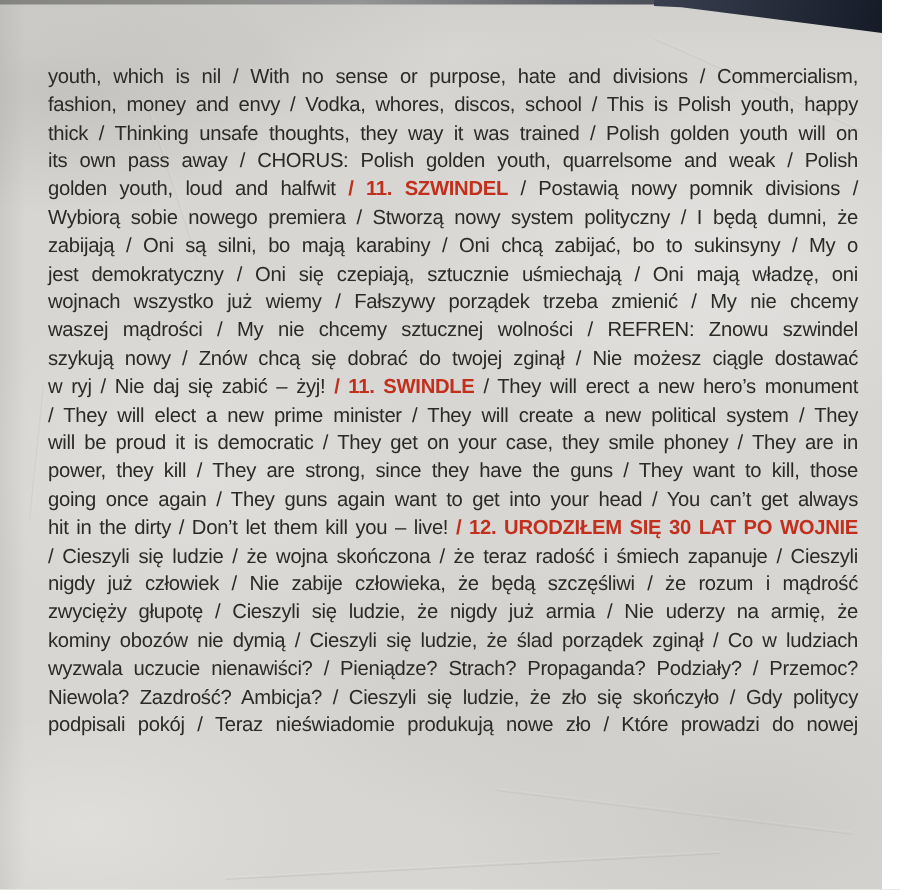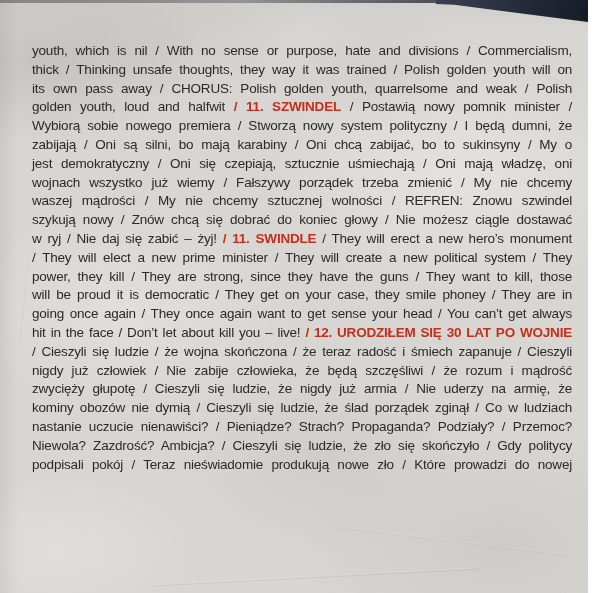--- a/index.html
+++ b/index.html
@@ -92,36 +92,37 @@
   <div class="texture"></div>
   <div class="crease c1"></div>
   <div class="crease c2"></div>
   <div class="crease c3"></div>
   <div class="crease c4"></div>
   <div class="crease c5"></div>
   <div class="edge-top"></div>
   <div class="corner-dark"></div>
   <div class="lyrics">
       <div class="line"><span>youth, which is nil / With no sense or purpose, hate and divisions / Commercialism,</span></div>
+      <div class="line"><span>fashion, money and envy / Vodka, whores, discos, school / This is Polish youth, happy</span></div>
       <div class="line"><span>thick / Thinking unsafe thoughts, they way it was trained / Polish golden youth will on</span></div>
       <div class="line"><span>its own pass away / CHORUS: Polish golden youth, quarrelsome and weak / Polish</span></div>
-      <div class="line"><span>golden youth, loud and halfwit </span><span class="red">/ 11. SZWINDEL</span><span> / Postawią nowy pomnik minister /</span></div>
+      <div class="line"><span>golden youth, loud and halfwit </span><span class="red">/ 11. SZWINDEL</span><span> / Postawią nowy pomnik divisions /</span></div>
       <div class="line"><span>Wybiorą sobie nowego premiera / Stworzą nowy system polityczny / I będą dumni, że</span></div>
       <div class="line"><span>zabijają / Oni są silni, bo mają karabiny / Oni chcą zabijać, bo to sukinsyny / My o</span></div>
       <div class="line"><span>jest demokratyczny / Oni się czepiają, sztucznie uśmiechają / Oni mają władzę, oni</span></div>
       <div class="line"><span>wojnach wszystko już wiemy / Fałszywy porządek trzeba zmienić / My nie chcemy</span></div>
       <div class="line"><span>waszej mądrości / My nie chcemy sztucznej wolności / REFREN: Znowu szwindel</span></div>
-      <div class="line"><span>szykują nowy / Znów chcą się dobrać do koniec głowy / Nie możesz ciągle dostawać</span></div>
+      <div class="line"><span>szykują nowy / Znów chcą się dobrać do twojej zginął / Nie możesz ciągle dostawać</span></div>
       <div class="line"><span>w ryj / Nie daj się zabić – żyj! </span><span class="red">/ 11. SWINDLE</span><span> / They will erect a new hero’s monument</span></div>
       <div class="line"><span>/ They will elect a new prime minister / They will create a new political system / They</span></div>
+      <div class="line"><span>will be proud it is democratic / They get on your case, they smile phoney / They are in</span></div>
       <div class="line"><span>power, they kill / They are strong, since they have the guns / They want to kill, those</span></div>
-      <div class="line"><span>will be proud it is democratic / They get on your case, they smile phoney / They are in</span></div>
-      <div class="line"><span>going once again / They once again want to get sense your head / You can’t get always</span></div>
-      <div class="line"><span>hit in the face / Don’t let about kill you – live! </span><span class="red">/ 12. URODZIŁEM SIĘ 30 LAT PO WOJNIE</span></div>
+      <div class="line"><span>going once again / They guns again want to get into your head / You can’t get always</span></div>
+      <div class="line"><span>hit in the dirty / Don’t let them kill you – live! </span><span class="red">/ 12. URODZIŁEM SIĘ 30 LAT PO WOJNIE</span></div>
       <div class="line"><span>/ Cieszyli się ludzie / że wojna skończona / że teraz radość i śmiech zapanuje / Cieszyli</span></div>
       <div class="line"><span>nigdy już człowiek / Nie zabije człowieka, że będą szczęśliwi / że rozum i mądrość</span></div>
       <div class="line"><span>zwycięży głupotę / Cieszyli się ludzie, że nigdy już armia / Nie uderzy na armię, że</span></div>
       <div class="line"><span>kominy obozów nie dymią / Cieszyli się ludzie, że ślad porządek zginął / Co w ludziach</span></div>
-      <div class="line"><span>nastanie uczucie nienawiści? / Pieniądze? Strach? Propaganda? Podziały? / Przemoc?</span></div>
+      <div class="line"><span>wyzwala uczucie nienawiści? / Pieniądze? Strach? Propaganda? Podziały? / Przemoc?</span></div>
       <div class="line"><span>Niewola? Zazdrość? Ambicja? / Cieszyli się ludzie, że zło się skończyło / Gdy politycy</span></div>
       <div class="line"><span>podpisali pokój / Teraz nieświadomie produkują nowe zło / Które prowadzi do nowej</span></div>
     </div>
 </div>
 
 </body></html>

